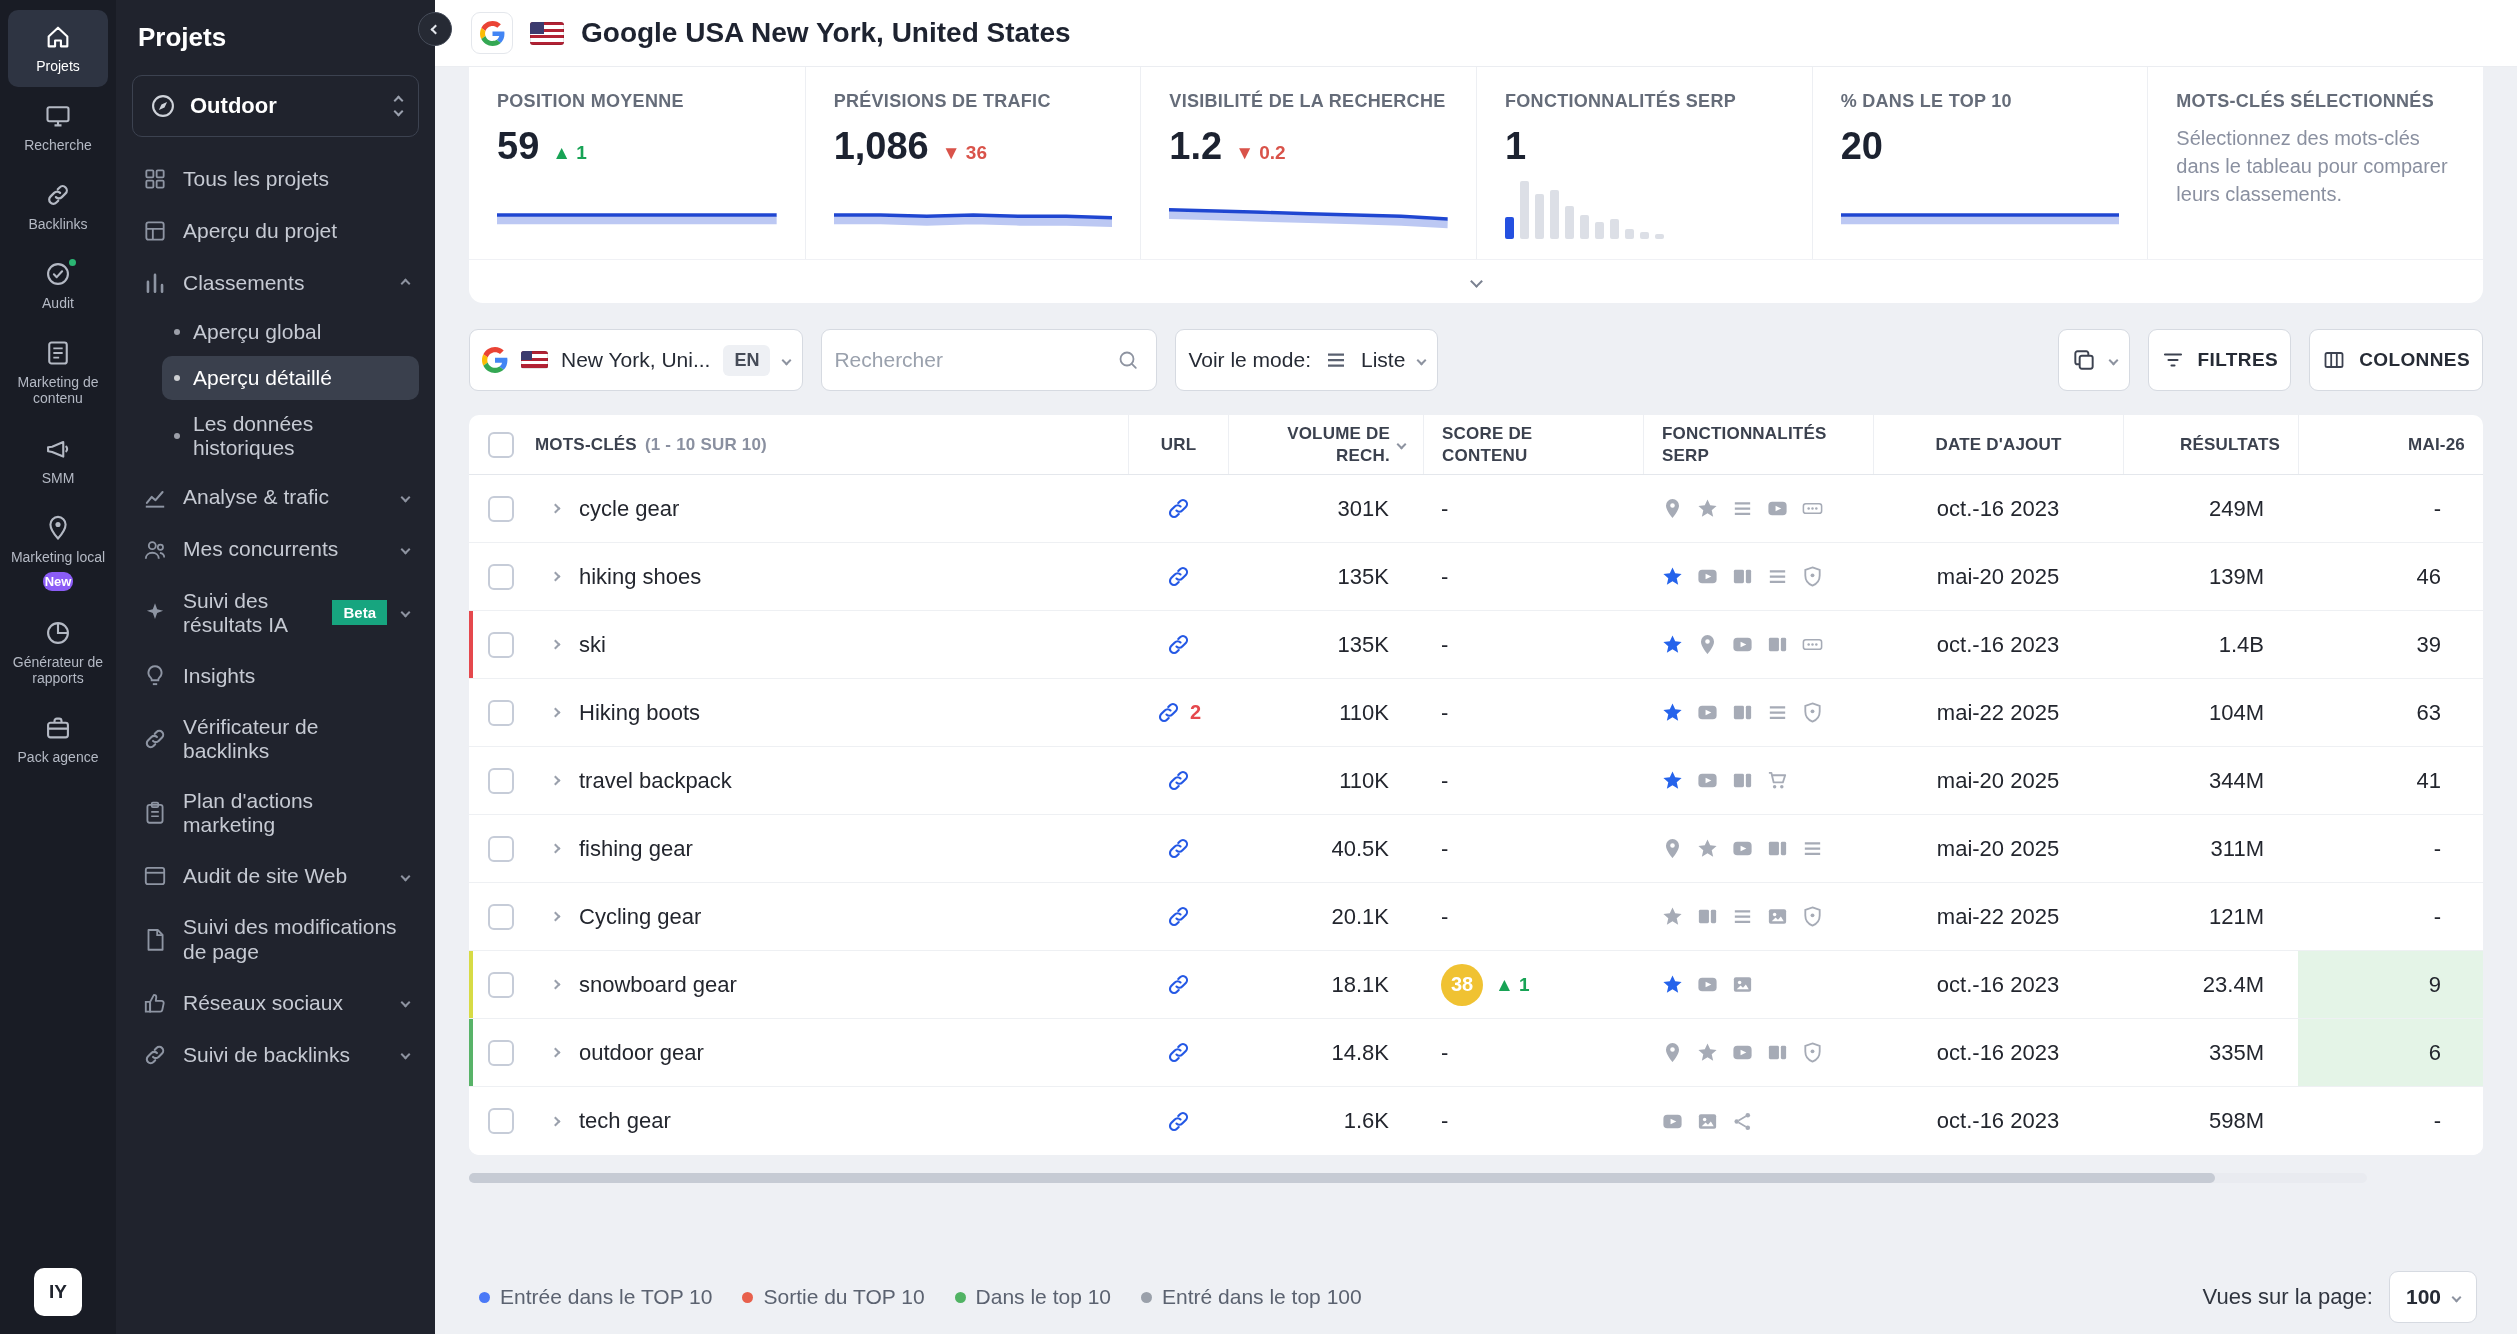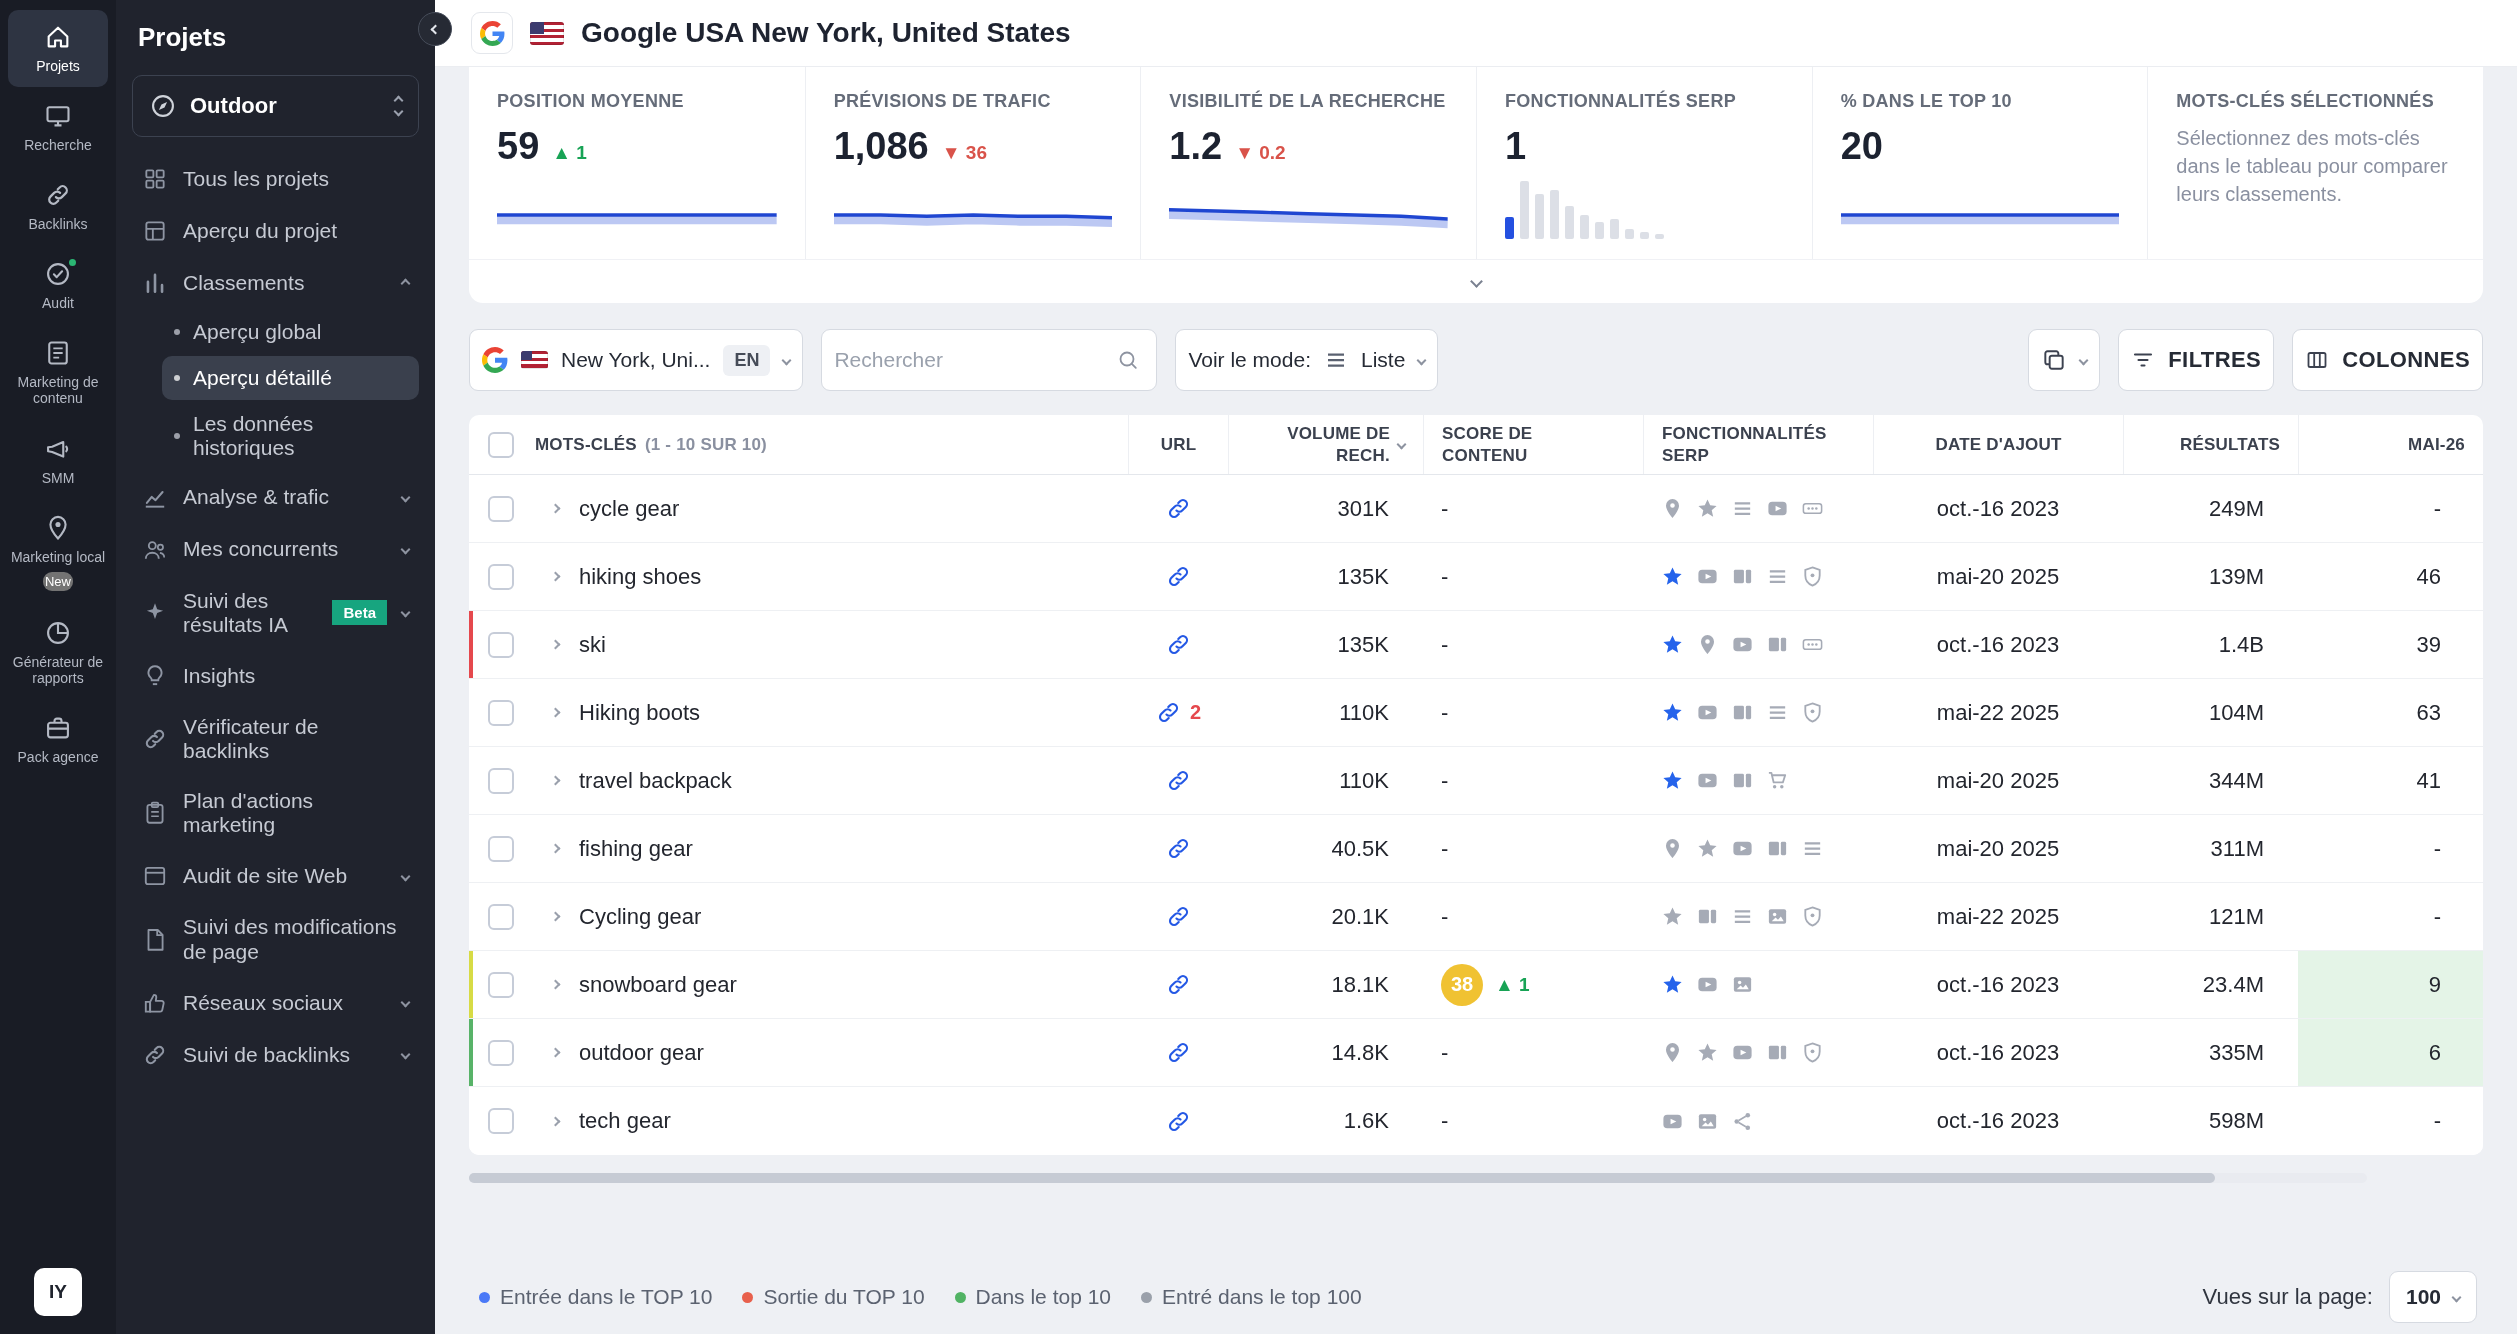--- a/index.html
+++ b/index.html
@@ -11,21 +11,21 @@
   .chv.s{width:7px;height:7px}
   .cb{display:inline-block;width:26px;height:26px;border:2px solid #c6ccd8;border-radius:6px;background:#fff;flex:none}
 
   
   .rail{width:116px;background:#191c25;display:flex;flex-direction:column;align-items:center;padding:10px 8px 18px;color:#b4b9c4;flex:none;z-index:4}
   .rail-items{display:flex;flex-direction:column;width:100%;gap:2px}
   .rail-item{position:relative;display:flex;flex-direction:column;align-items:center;gap:7px;padding:13px 2px;border-radius:10px;cursor:pointer;text-align:center}
   .rail-item.active{background:#2e3442;color:#fff}
   .rail-item .ic{width:28px;height:28px}
   .rail-label{font-size:14px;line-height:1.15}
-  .rail-badge{background:#737373;color:#fff;font-size:13px;font-weight:400;padding:2px 2px;border-radius:9px}
+  .rail-badge{background:#8b5cf6;color:#fff;font-size:13px;font-weight:700;padding:2px 2px;border-radius:9px}
   .rail-dot{position:absolute;top:10px;right:30px;width:11px;height:11px;border-radius:50%;background:#2bb673;border:2px solid #191c25}
   .avatar{margin-top:auto;width:48px;height:48px;border-radius:10px;background:#fff;color:#20242e;font-weight:700;font-size:19px;display:flex;align-items:center;justify-content:center;cursor:pointer}
 
   
   .panel{width:319px;background:#20232d;color:#c6cad3;padding:18px 16px;display:flex;flex-direction:column;position:relative;flex:none;z-index:3}
   .collapse-btn{position:absolute;right:-17px;top:12px;width:34px;height:34px;border-radius:50%;background:#262a34;border:1px solid#474d5a;color:#e3e6ec;display:flex;align-items:center;justify-content:center;cursor:pointer;z-index:9}
   .panel-title{color:#fff;font-size:26px;font-weight:700;margin:4px 6px 22px}
   .project-select{border:1px solid #3c4250;border-radius:10px;height:62px;display:flex;align-items:center;gap:13px;padding:0 16px;color:#fff;font-size:22px;font-weight:600;cursor:pointer;margin-bottom:16px}
   .project-select .ic{width:28px;height:28px;color:#cfd3da}
   .updown{margin-left:auto;display:flex;flex-direction:column;gap:4px;color:#9aa0ad}
@@ -70,21 +70,21 @@
   .control .g .ic{width:26px;height:26px}
   .chip{background:#eef0f4;border-radius:6px;padding:5px 11px;font-size:18px;font-weight:700;color:#464c58}
   .search{width:336px;padding-right:16px}
   .search input{border:none;outline:none;flex:1;font:inherit;font-size:21px;color:#262b35;min-width:0;background:transparent}
   .search input::placeholder{color:#9aa1ad}
   .search .ic{width:24px;height:24px;color:#8d93a0}
   .view .listic{width:24px;height:24px;color:#5a6170}
   .ctl-chv{color:#8d93a0}
   .spacer{flex:1}
   .iconbtn .ic{width:26px;height:26px;color:#3c4250}
-  .btn{font-weight:700;font-size:22px;letter-spacing:.4px}
+  .btn{font-weight:700;font-size:19px;letter-spacing:.4px}
   .btn .ic{width:24px;height:24px;color:#3c4250}
 
   .table{margin:24px 34px 0;background:#fff;border-radius:10px;overflow:hidden;flex:none}
   .trow{display:grid;grid-template-columns:64px 44px 1fr 100px 195px 220px 230px 250px 175px 185px;align-items:center}
   .thead{height:60px;border-bottom:1px solid #e4e7ec;font-size:17px;font-weight:700;color:#3b414e;letter-spacing:.2px}
   .hcell{display:flex;align-items:center;height:100%;padding:0 18px;line-height:1.25}
   .hcell.c1{justify-content:center;padding:0}
   .hcell.key{grid-column:2/4;padding-left:2px;gap:8px}
   .hcount{color:#8a90a0;font-weight:600}
   .hcell.b{border-left:1px solid #edeff3}

